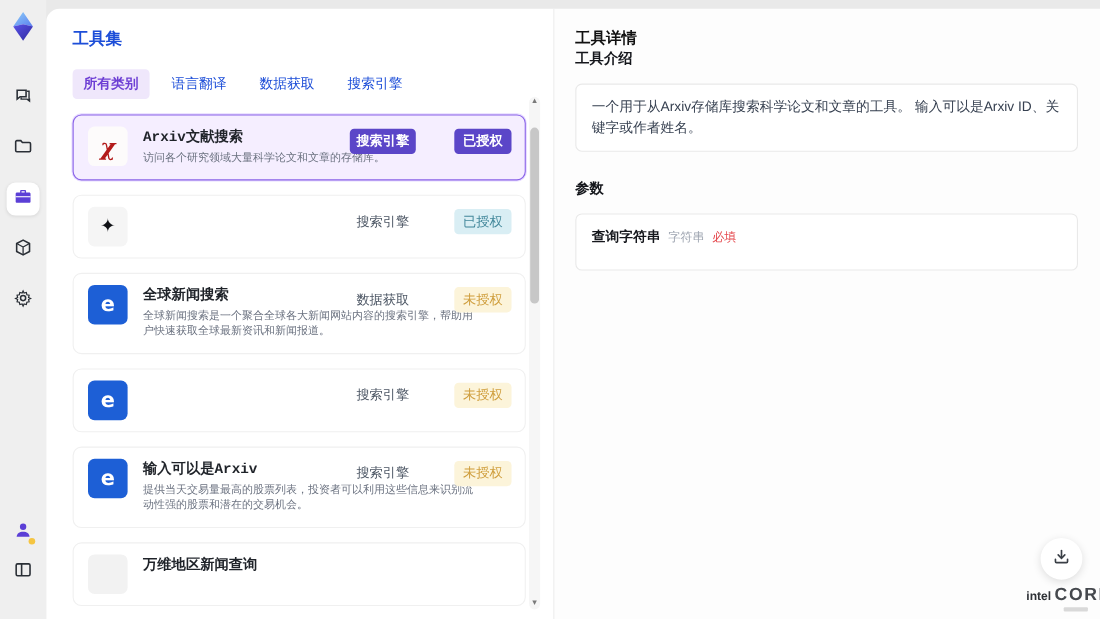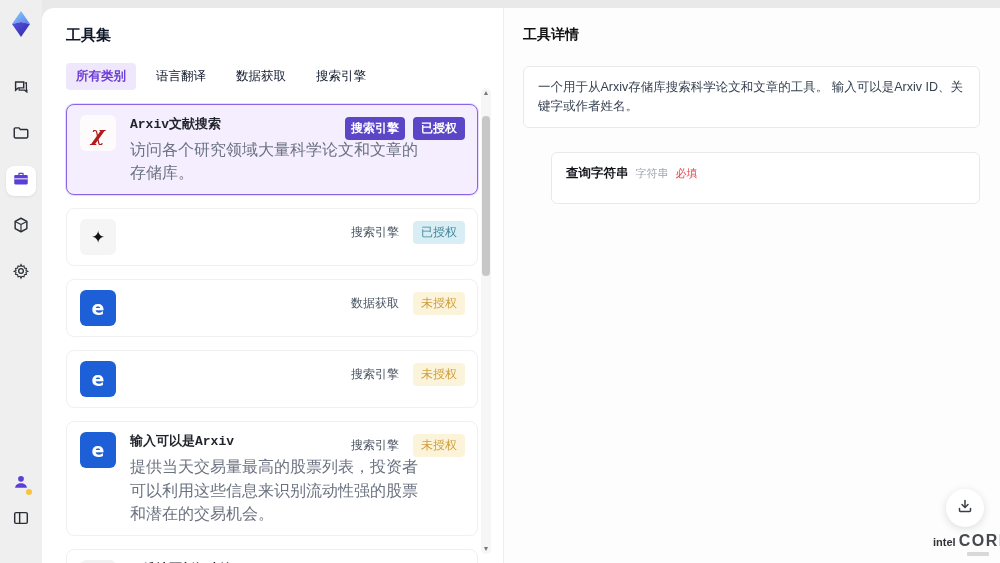--- a/index.html
+++ b/index.html
@@ -26,23 +26,23 @@
   .nav-spacer { flex:1; }
   .nav-btn.user { color:#5b3fd6; position:relative; margin-bottom:6px; }
   .user-dot { position:absolute; right:4px; bottom:4px; width:6px; height:6px; border-radius:50%; background:#f5c542; }
   
   .main {
     position:absolute; left:42px; top:8px; width:958px; height:555px;
     background:#ffffff; border-top-left-radius:12px; overflow:hidden;
   }
   
   .list-pane { position:absolute; left:0; top:0; width:461px; height:100%; padding:18px 0 0 24px; }
-  .pane-title { font-size:15px; font-weight:bold; color:#0f172a; margin-bottom:18px; }
+  .pane-title { font-size:15px; font-weight:bold; color:#1d4ed8; margin-bottom:18px; }
   .tabs { display:flex; align-items:center; gap:10px; margin-bottom:14px; }
-  .tab { font-size:12.5px; color:#0f172a; padding:5px 10px; border-radius:4px; cursor:pointer; white-space:nowrap; }
+  .tab { font-size:12.5px; color:#1d4ed8; padding:5px 10px; border-radius:4px; cursor:pointer; white-space:nowrap; }
   .tab.active { color:#6d3fd4; background:#efe7fb; font-weight:bold;text-align:right; }
   .tool-list { width:412px; }
   .tool-card {
     position:relative; display:flex; align-items:flex-start;
     background:#ffffff; border:1px solid #f0f0f0; border-radius:8px;
     padding:10px 12px 10px 13px; margin-bottom:13px; cursor:pointer;
   }
   .tool-card.selected { background:#f5eeff; border:1.5px solid #8a63e8; box-shadow:0 0 0 1px #e6dbff; }
   .tool-icon {
     width:36px; height:36px; border-radius:6px; background:#f6f6f6; flex:0 0 36px;
@@ -51,46 +51,46 @@
   }
   .icon-arxiv .tool-icon { background:#fdfbfb; }
   .icon-arxiv .glyph { color:#b31b1b; font-family:"DejaVu Serif", serif; font-weight:bold; font-style:italic; font-size:21px; }
   .icon-tavily .tool-icon { background:#f5f5f5; }
   .icon-tavily .glyph { color:#101216; font-size:17px; }
   .icon-blue-e .tool-icon { background:#1d5fd6; }
   .icon-blue-e .glyph { color:#ffffff; font-weight:bold; font-size:19px; font-family:"DejaVu Sans", sans-serif; }
   .icon-building .tool-icon { background:#f2f2f2; }
   .tool-text { width:300px; }
   .tool-name { font-size:13px; font-weight:bold; color:#1f2329; margin-bottom:5px;font-family:Liberation Mono, monospace; }
-  .tool-desc { font-size:16px; color:#6b7280; line-height:1.45; }
+  .tool-desc { font-size:10px; color:#6b7280; line-height:1.45;font-family:Liberation Mono, monospace; }
   .tool-badges { position:absolute; top:12px; right:12px; display:flex; gap:8px; align-items:center; }
   .cat-badge { font-size:12px; color:#4b5563; padding:3px 6px; border-radius:4px; white-space:nowrap; }
-  .status-badge { font-size:12px; padding:3px 8px; border-radius:4px; white-space:nowrap; }
+  .status-badge { font-size:12px; padding:3px 8px; border-radius:4px; white-space:nowrap;margin-left:27px; }
   .status-badge.ok { background:#d9eef4; color:#43889b; }
   .status-badge.no { background:#fcf4da; color:#cf9e3d; }
   .tool-card.selected .cat-badge,
   .tool-card.selected .status-badge { background:#5b46c8; color:#ffffff; font-weight:bold; }
   
   .list-scrollbar { position:absolute; left:439px; top:80px; width:10px; height:466px; background:#f6f6f6; border-radius:5px; }
   .list-scroll-thumb { position:absolute; left:1px; top:28px; width:8px; height:160px; background:#c7c7c7; border-radius:4px; }
   .scroll-arrow { position:absolute; left:1px; width:8px; font-size:7px; color:#7a7a7a; text-align:center; line-height:8px; }
   .scroll-arrow.up { top:1px; }
   .scroll-arrow.down { bottom:1px; }
   
   .details-pane {
     position:absolute; left:461px; top:0; right:0; height:100%;
     border-left:1px solid #ededed; background:#fdfdfd; padding:18px 20px 0 19px;
   }
-  .details-title { font-size:14px; font-weight:bold; color:#111; margin-bottom:22px; }
+  .details-title { font-size:14px; font-weight:bold; color:#111; }
   .section-heading { font-size:13px; font-weight:bold; color:#15171c; margin-bottom:14px; }
   .intro-box {
     background:#ffffff; border:1px solid #e9e9e9; border-radius:6px;
     padding:11px 14px; font-size:12.5px; color:#374151; margin-bottom:24px; line-height:1.5;
   }
-  .param-box { background:#ffffff; border:1px solid #e9e9e9; border-radius:6px; padding:12px 14px;margin-left:28px; }
+  .param-box { background:#ffffff; border:1px solid #e9e9e9; border-radius:6px; padding:12px 14px; }
   .param-head { display:flex; align-items:baseline; gap:7px; margin-bottom:9px; }
   .param-name { font-size:12.5px; font-weight:bold; color:#15171c; }
   .param-type { font-size:11px; color:#9ca3af; }
   .param-required { font-size:11px; color:#e5484d; }
   .param-desc { font-size:12px; color:#4b5563; }
   
   .fab {
     position:absolute; right:16px; top:481px; width:38px; height:38px; border-radius:50%;
     background:#ffffff; box-shadow:0 2px 8px rgba(0,0,0,.13); display:flex;
     align-items:center; justify-content:center; cursor:pointer; color:#3a3f46;
@@ -224,20 +224,24 @@
     </div>
     <div class="tool-badges">
       <span class="cat-badge">搜索引擎</span>
       <span class="status-badge ok">已授权</span>
     </div>
   </div>
         <div class="tool-card icon-blue-e">
     <span class="tool-icon">
             <span class="glyph">e</span>
           </span>
+    <div class="tool-text">
+      <div class="tool-name">全球新闻搜索</div>
+      <div class="tool-desc">全球新闻搜索是一个聚合全球各大新闻网站内容的搜索引擎，帮助用户快速获取全球最新资讯和新闻报道。</div>
+    </div>
     <div class="tool-badges">
       <span class="cat-badge">数据获取</span>
       <span class="status-badge no">未授权</span>
     </div>
   </div>
         <div class="tool-card icon-blue-e">
     <span class="tool-icon">
             <span class="glyph">e</span>
           </span>
     <div class="tool-text">
@@ -271,21 +275,23 @@
       </div>
   </div>
   <div class="list-scrollbar">
     <div class="scroll-arrow up">▲</div>
     <div class="list-scroll-thumb"></div>
     <div class="scroll-arrow down">▼</div>
   </div>
 
   <div class="details-pane">
     <div class="details-title">工具详情</div>
+    <div class="section-heading">工具介绍</div>
     <div class="intro-box">一个用于从Arxiv存储库搜索科学论文和文章的工具。 输入可以是Arxiv ID、关键字或作者姓名。</div>
+    <div class="section-heading">参数</div>
     <div class="param-box">
       <div class="param-head">
         <span class="param-name">查询字符串</span>
         <span class="param-type">字符串</span>
         <span class="param-required">必填</span>
       </div>
     </div>
   </div>
 
   <div class="fab">

